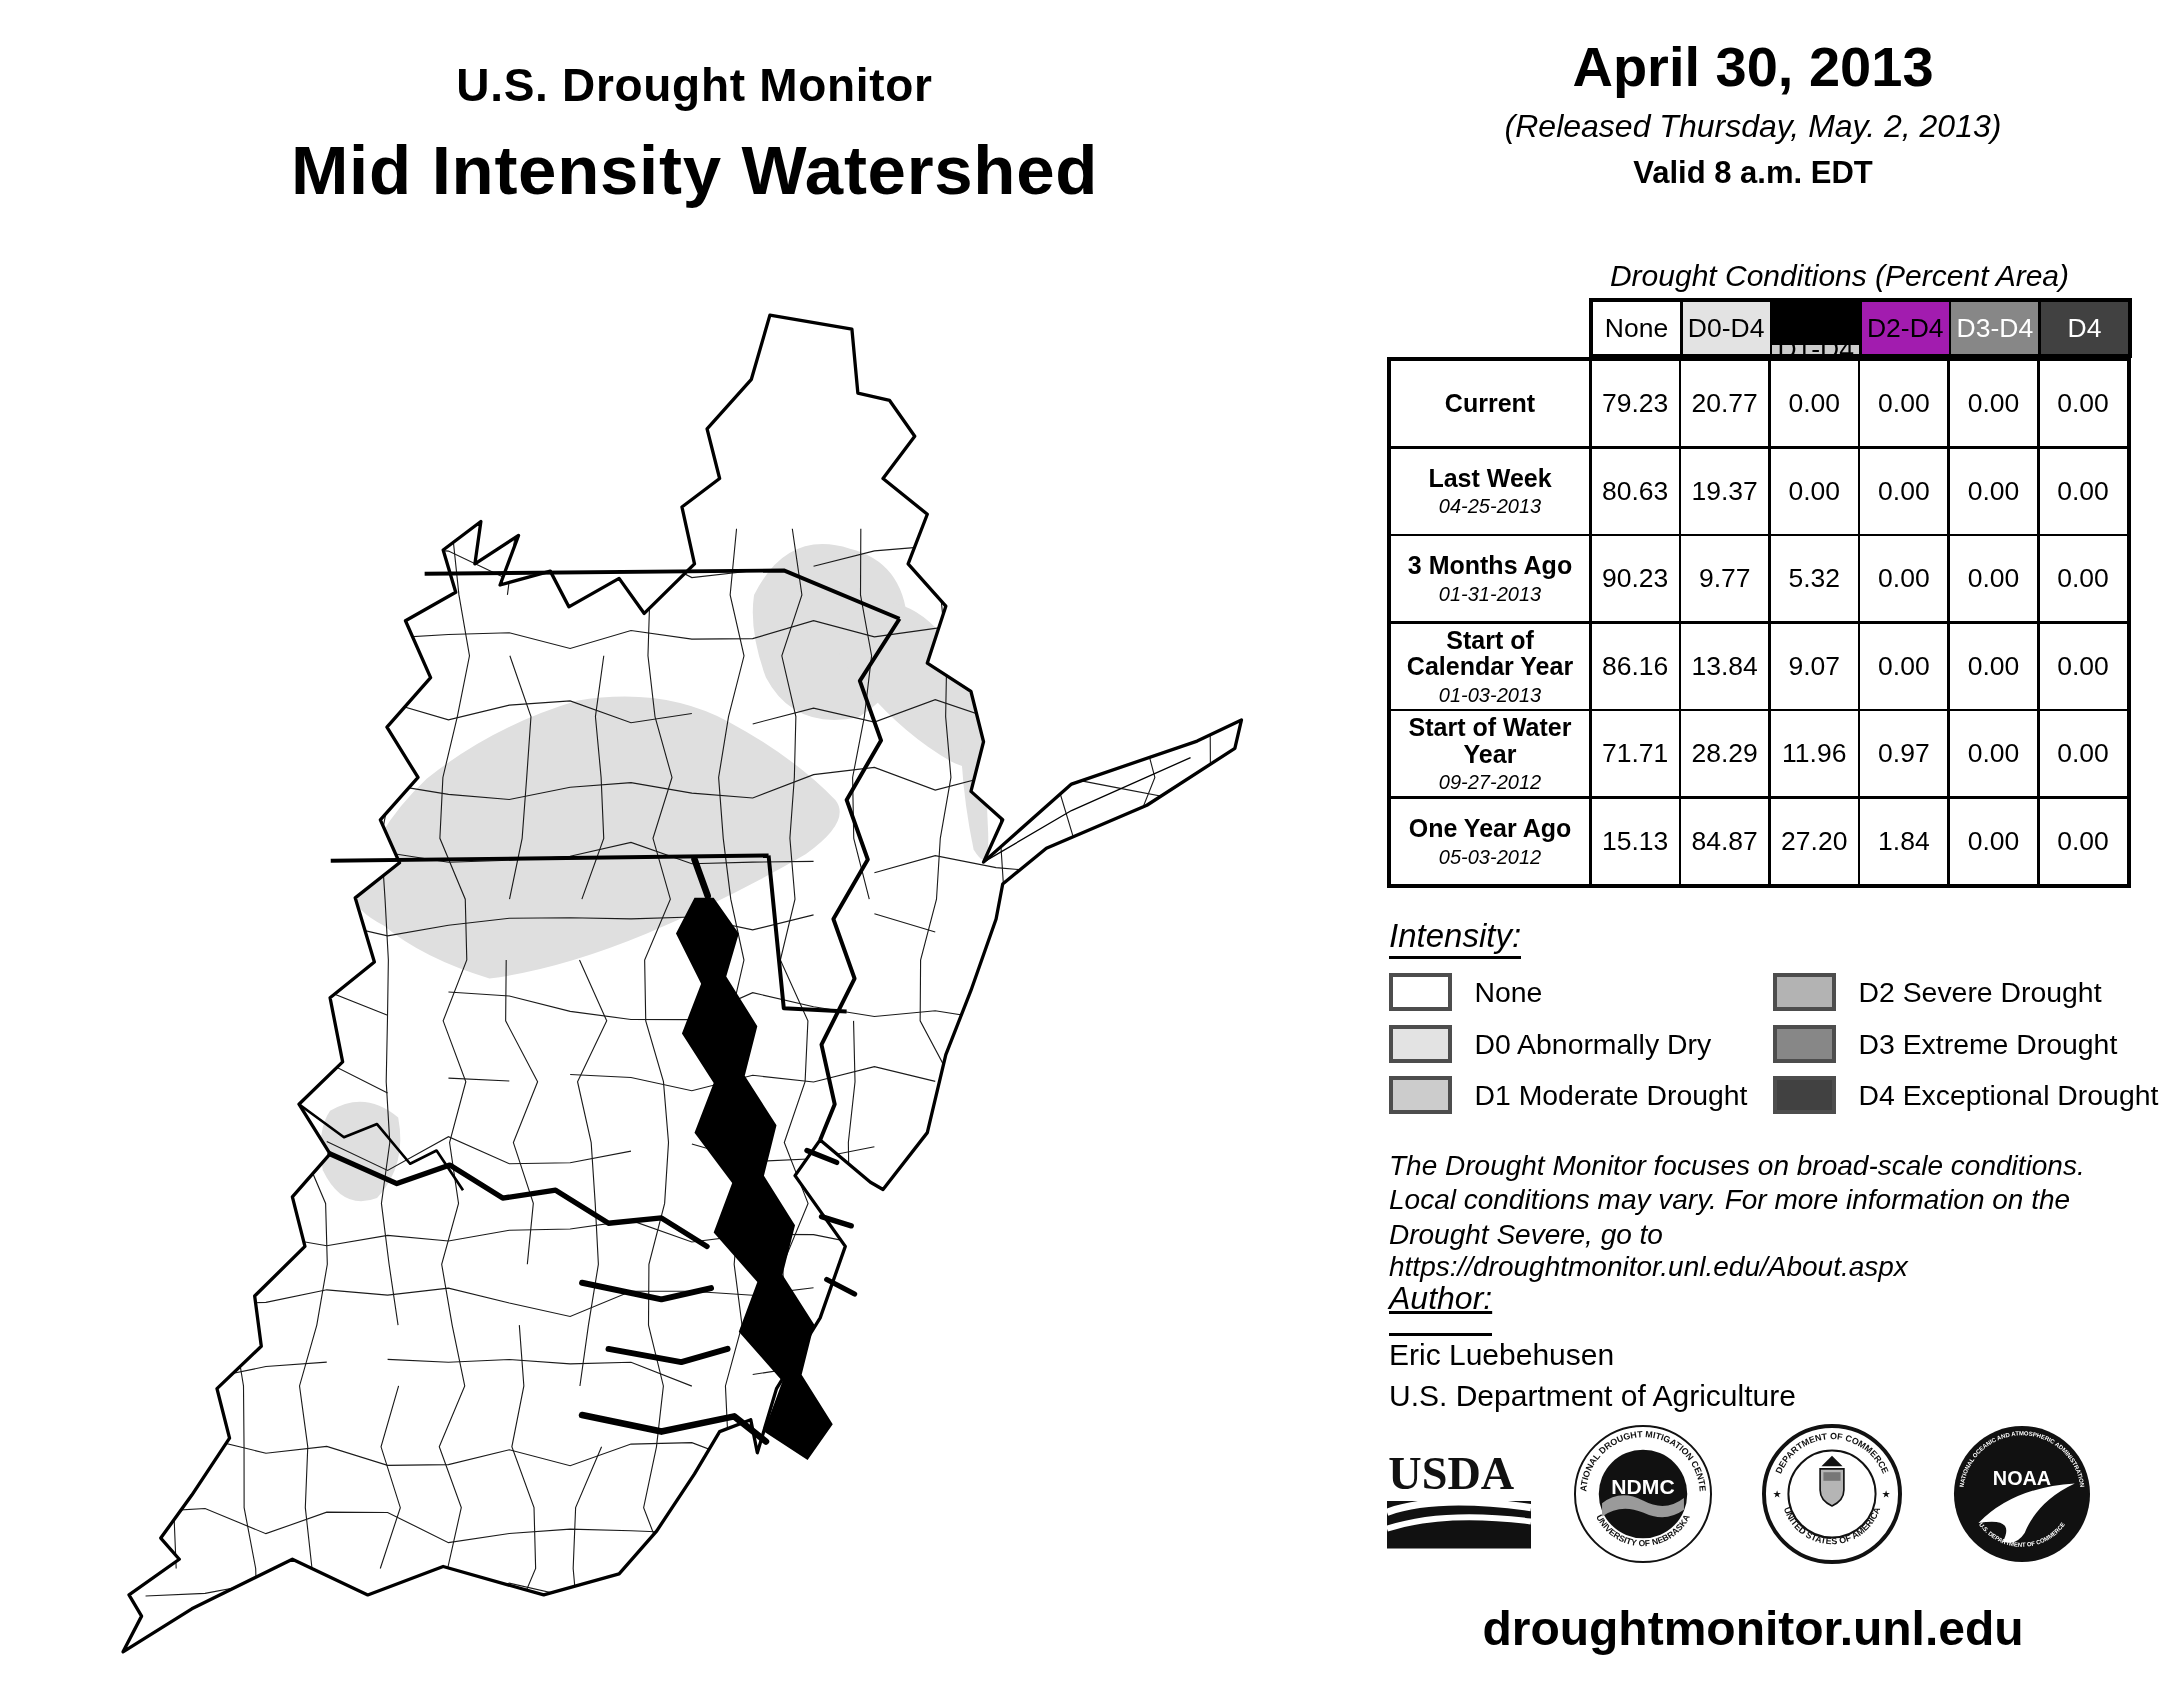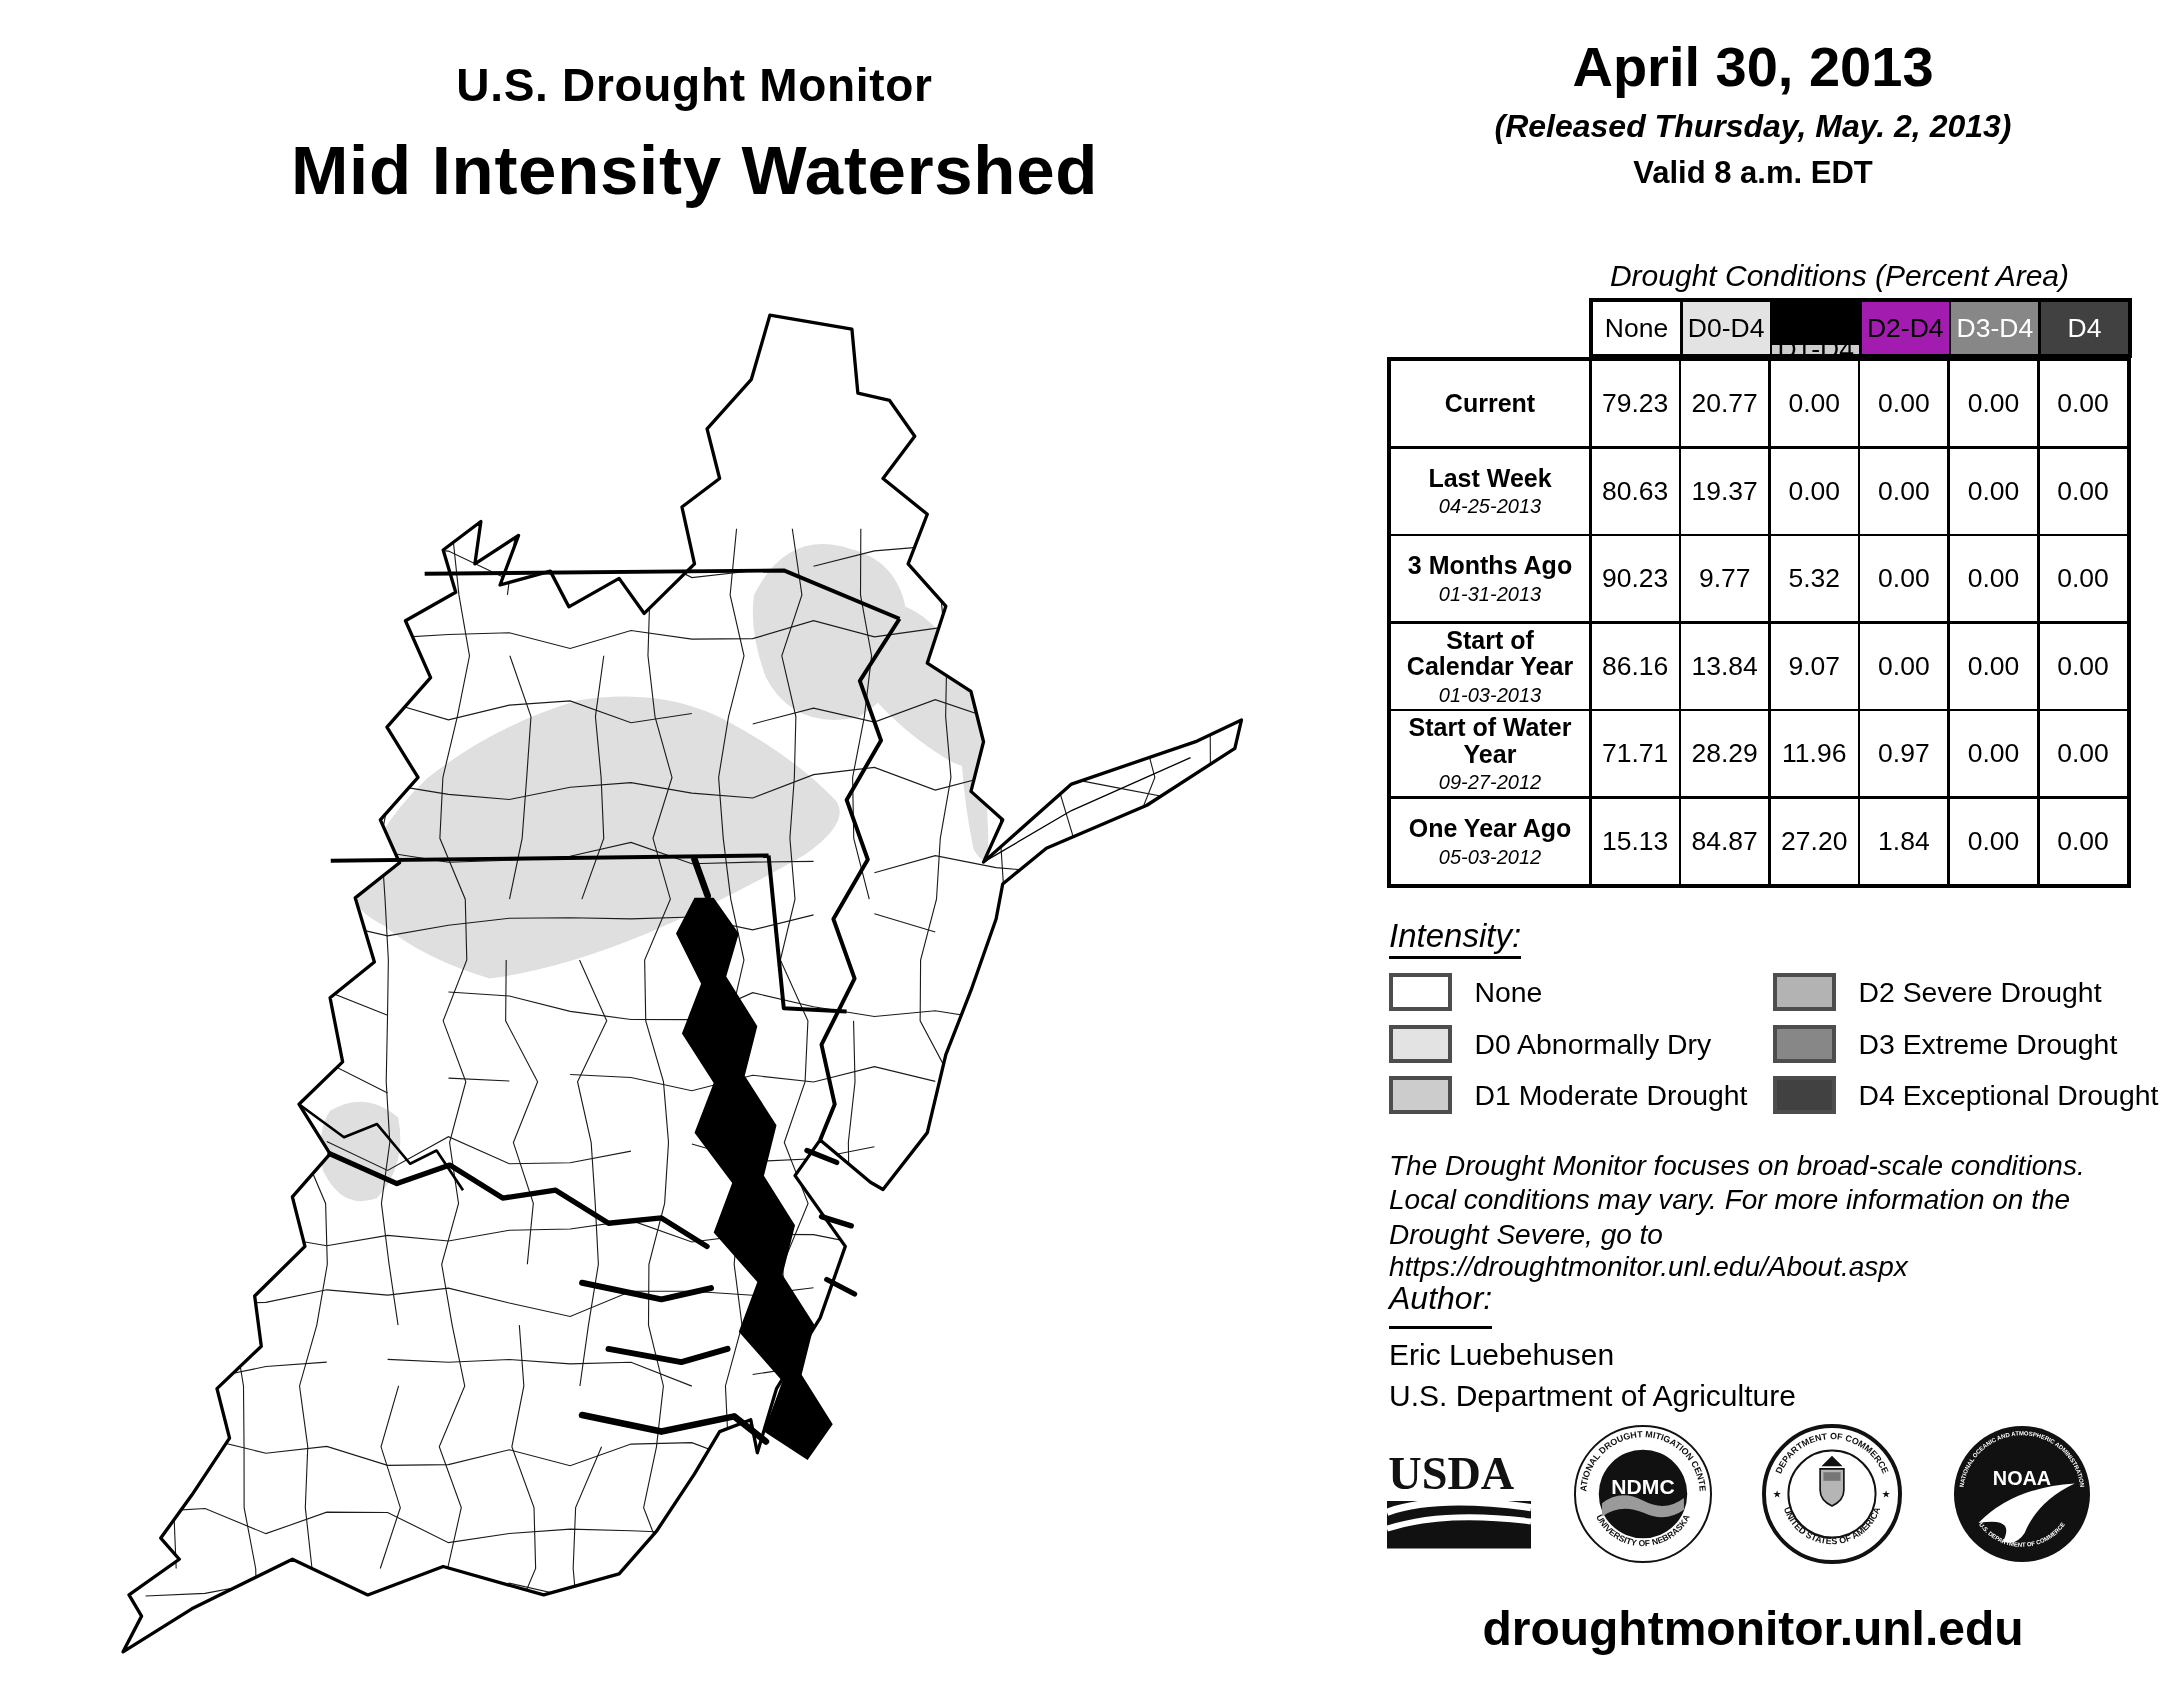--- a/index.html
+++ b/index.html
@@ -6,42 +6,42 @@
   body{width:2183px;height:1687px;position:relative;font-family:"Liberation Sans",sans-serif;color:#000;overflow:hidden;}
   .abs{position:absolute;}
 
   
   #title-block{left:99px;top:58px;width:1191px;text-align:center;}
   #title-line1{font-size:46px;font-weight:bold;letter-spacing:0.7px;}
   #title-line2{font-size:69px;font-weight:bold;margin-top:18.5px;letter-spacing:0.7px;}
 
   #date-block{left:1323px;top:34px;width:860px;text-align:center;}
   #date-main{font-size:56px;font-weight:bold;}
-  #date-released{font-size:32px;font-weight:bold;font-style:italic;margin-top:9.3px;}
+  #date-released{font-size:32px;font-weight:normal;font-style:italic;margin-top:9.3px;}
   #date-valid{font-size:31px;font-weight:bold;margin-top:9.3px;}
 
   
   #table-title{left:1542px;top:259px;width:595px;text-align:center;font-size:30px;font-style:italic;}
   #tbl-header{left:1589px;top:298px;display:grid;grid-template-columns:repeat(6,87px);grid-auto-rows:52px;gap:2.6px;background:#000;border:4px solid #000;}
   #tbl-header .hcell{display:flex;align-items:center;justify-content:center;font-size:26.5px;}
   #tbl-body{left:1387px;top:357px;display:grid;grid-template-columns:198px repeat(6,87px);grid-auto-rows:85px;gap:2.6px;background:#000;border:4.6px solid #000;}
   #tbl-body .cell{background:#fff;display:flex;align-items:center;justify-content:center;font-size:26.5px;}
   #tbl-body .rlabel{flex-direction:column;line-height:1.05;text-align:center;padding:0 4px;box-sizing:border-box;}
   .rname{font-weight:bold;font-size:25px;}
   .rdate{font-style:italic;font-size:20px;margin-top:5.3px;}
 
   
   #legend-title{left:1389px;top:917px;font-size:33px;font-style:italic;border-bottom:3.3px solid #000;padding-bottom:1.3px;}
   .leg-item{display:flex;align-items:center;height:44px;}
   .swatch{width:63px;height:38px;border:4.6px solid #4d4d4d;box-sizing:border-box;margin-right:22.5px;}
   .leg-label{font-size:28.4px;}
 
   
   .disc-line{left:1389px;width:794px;font-size:28px;font-style:italic;}
-  #author-title{left:1389px;top:1280px;font-size:32px;font-style:italic;border-bottom:3.3px solid #000;padding-bottom:9px;}
+  #author-title{left:1389px;top:1280px;font-size:32px;font-style:italic;border-bottom:3.3px solid #000;padding-bottom:16px;text-decoration:underline;}
   .author-line{left:1389px;font-size:30px;}
 
   
   #footer-url{left:1323px;top:1601px;width:860px;text-align:center;font-size:48px;font-weight:bold;}
 
   
   #usda-logo{left:1387px;top:1448px;}
   #usda-text{font-family:"Liberation Serif",serif;font-weight:bold;}
   #ndmc-logo{left:1573px;top:1424px;}
   #doc-logo{left:1762px;top:1424px;}

